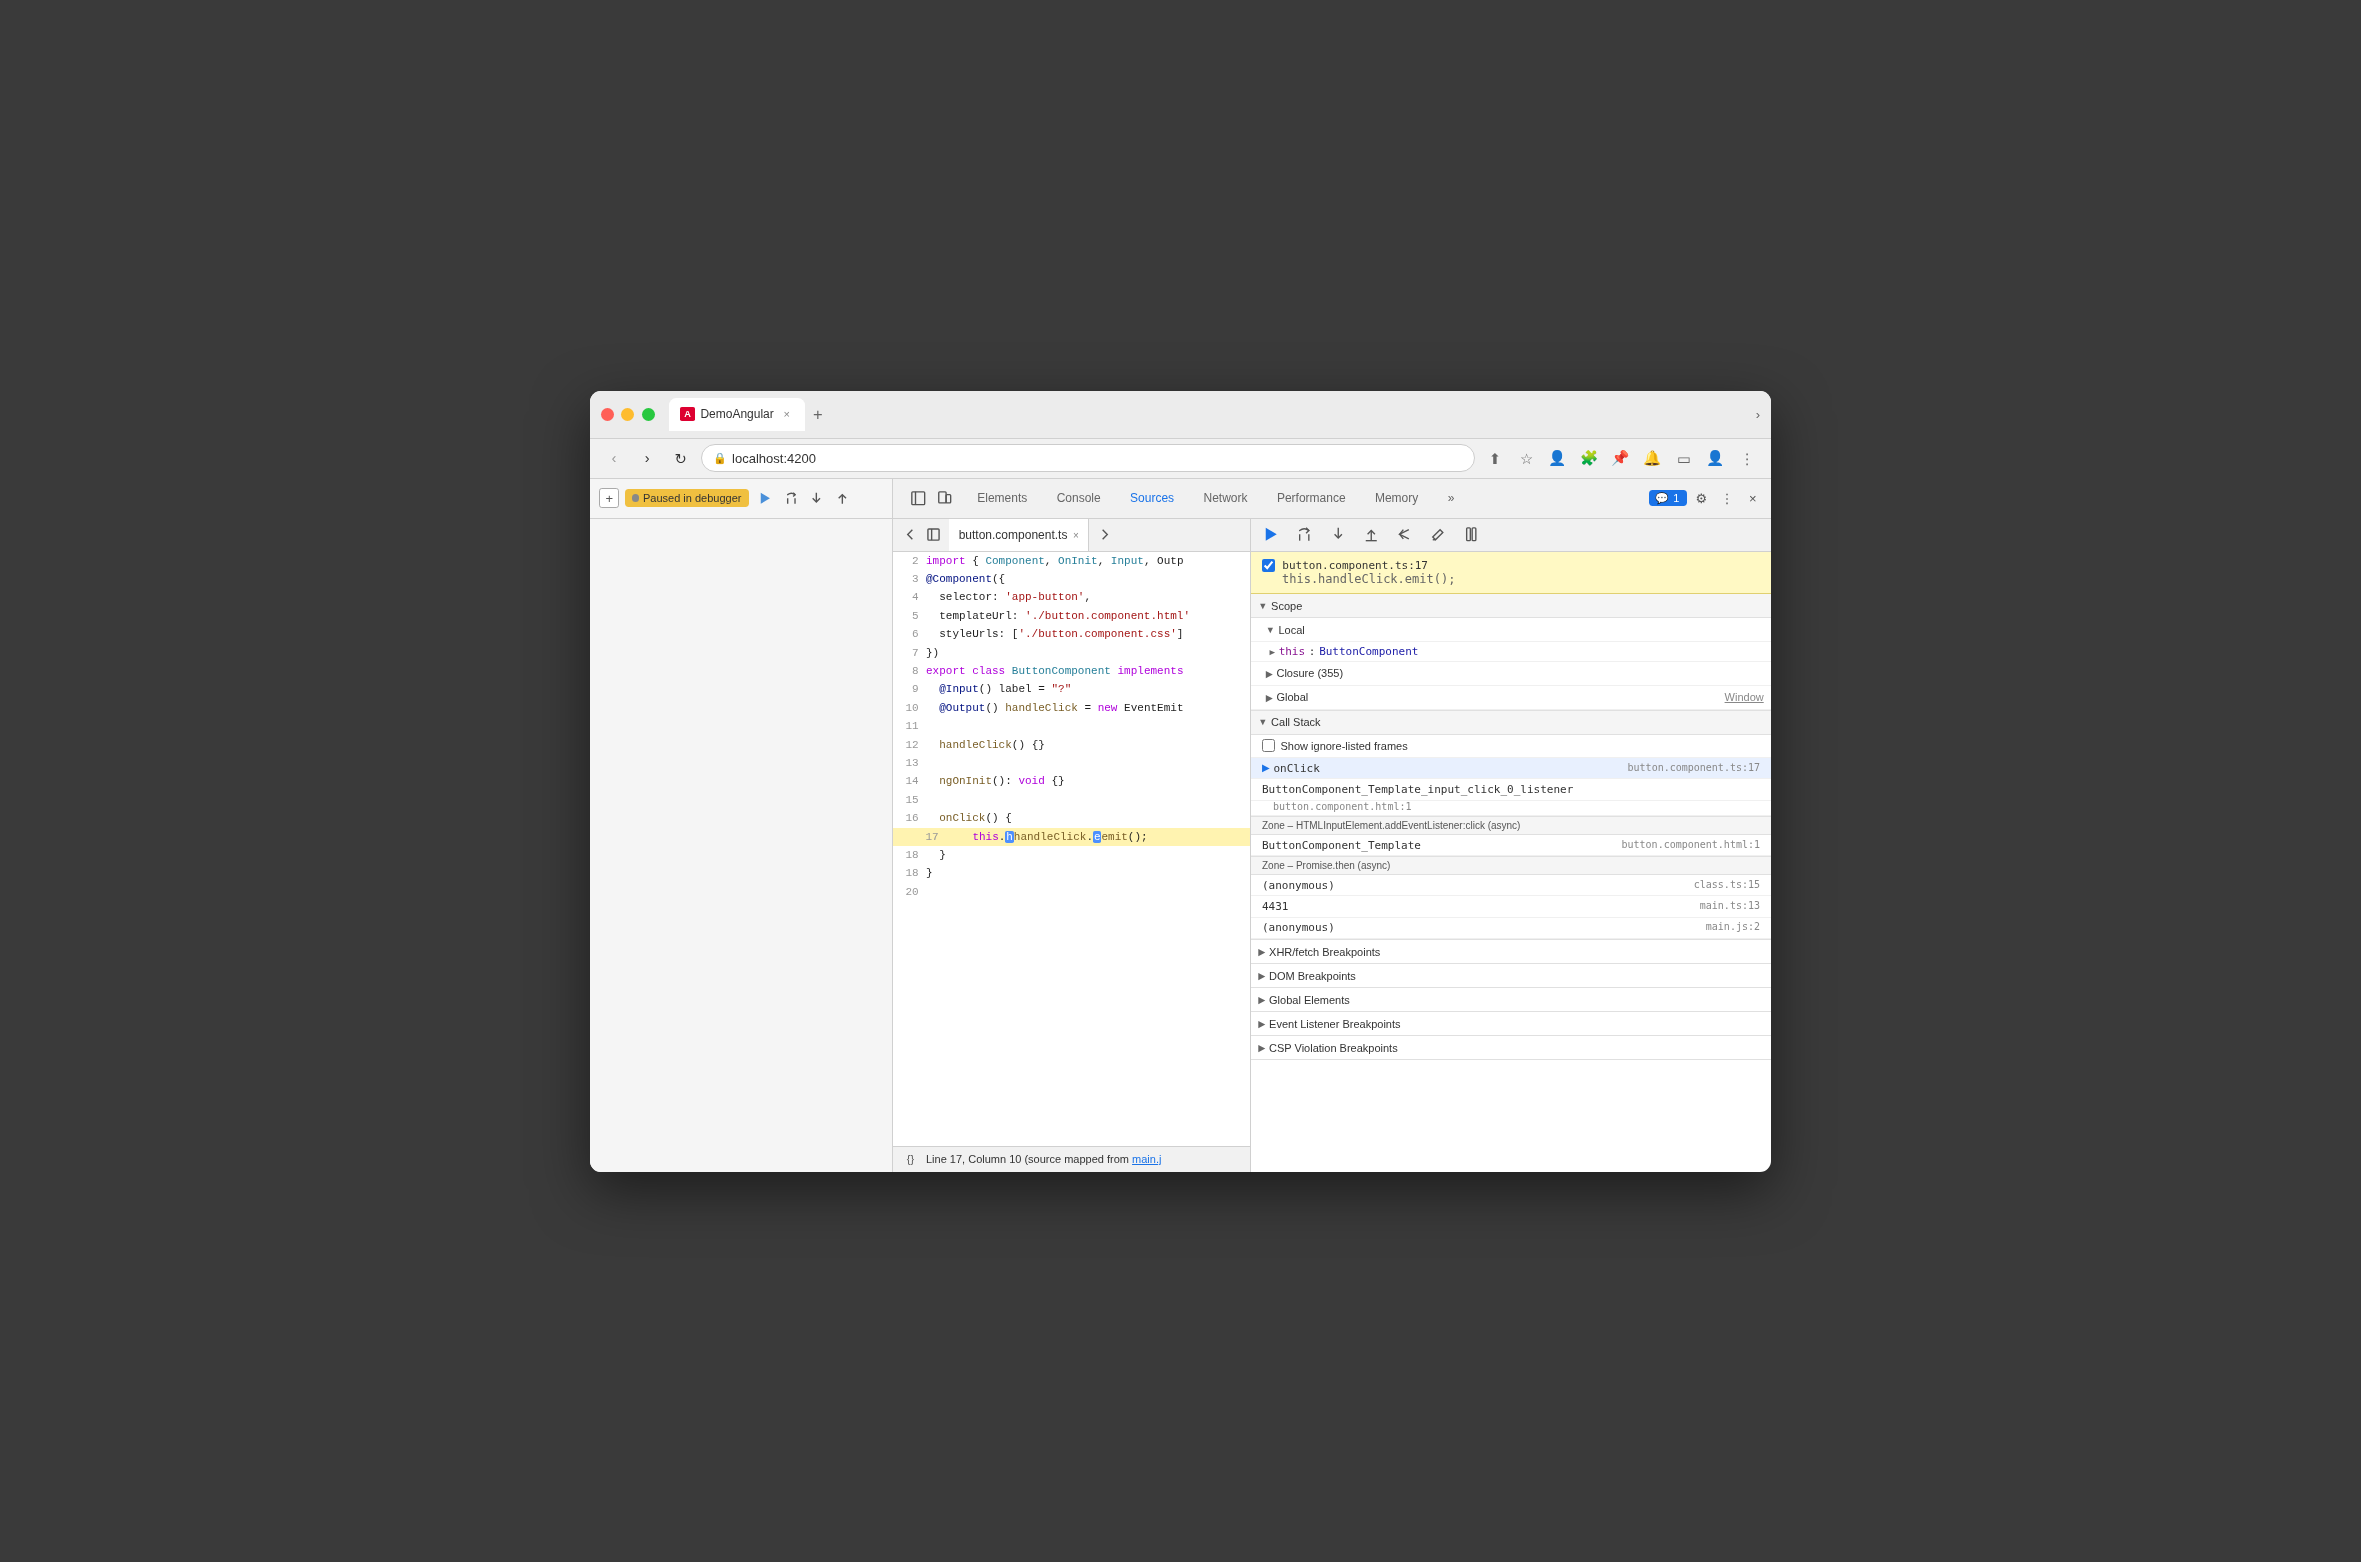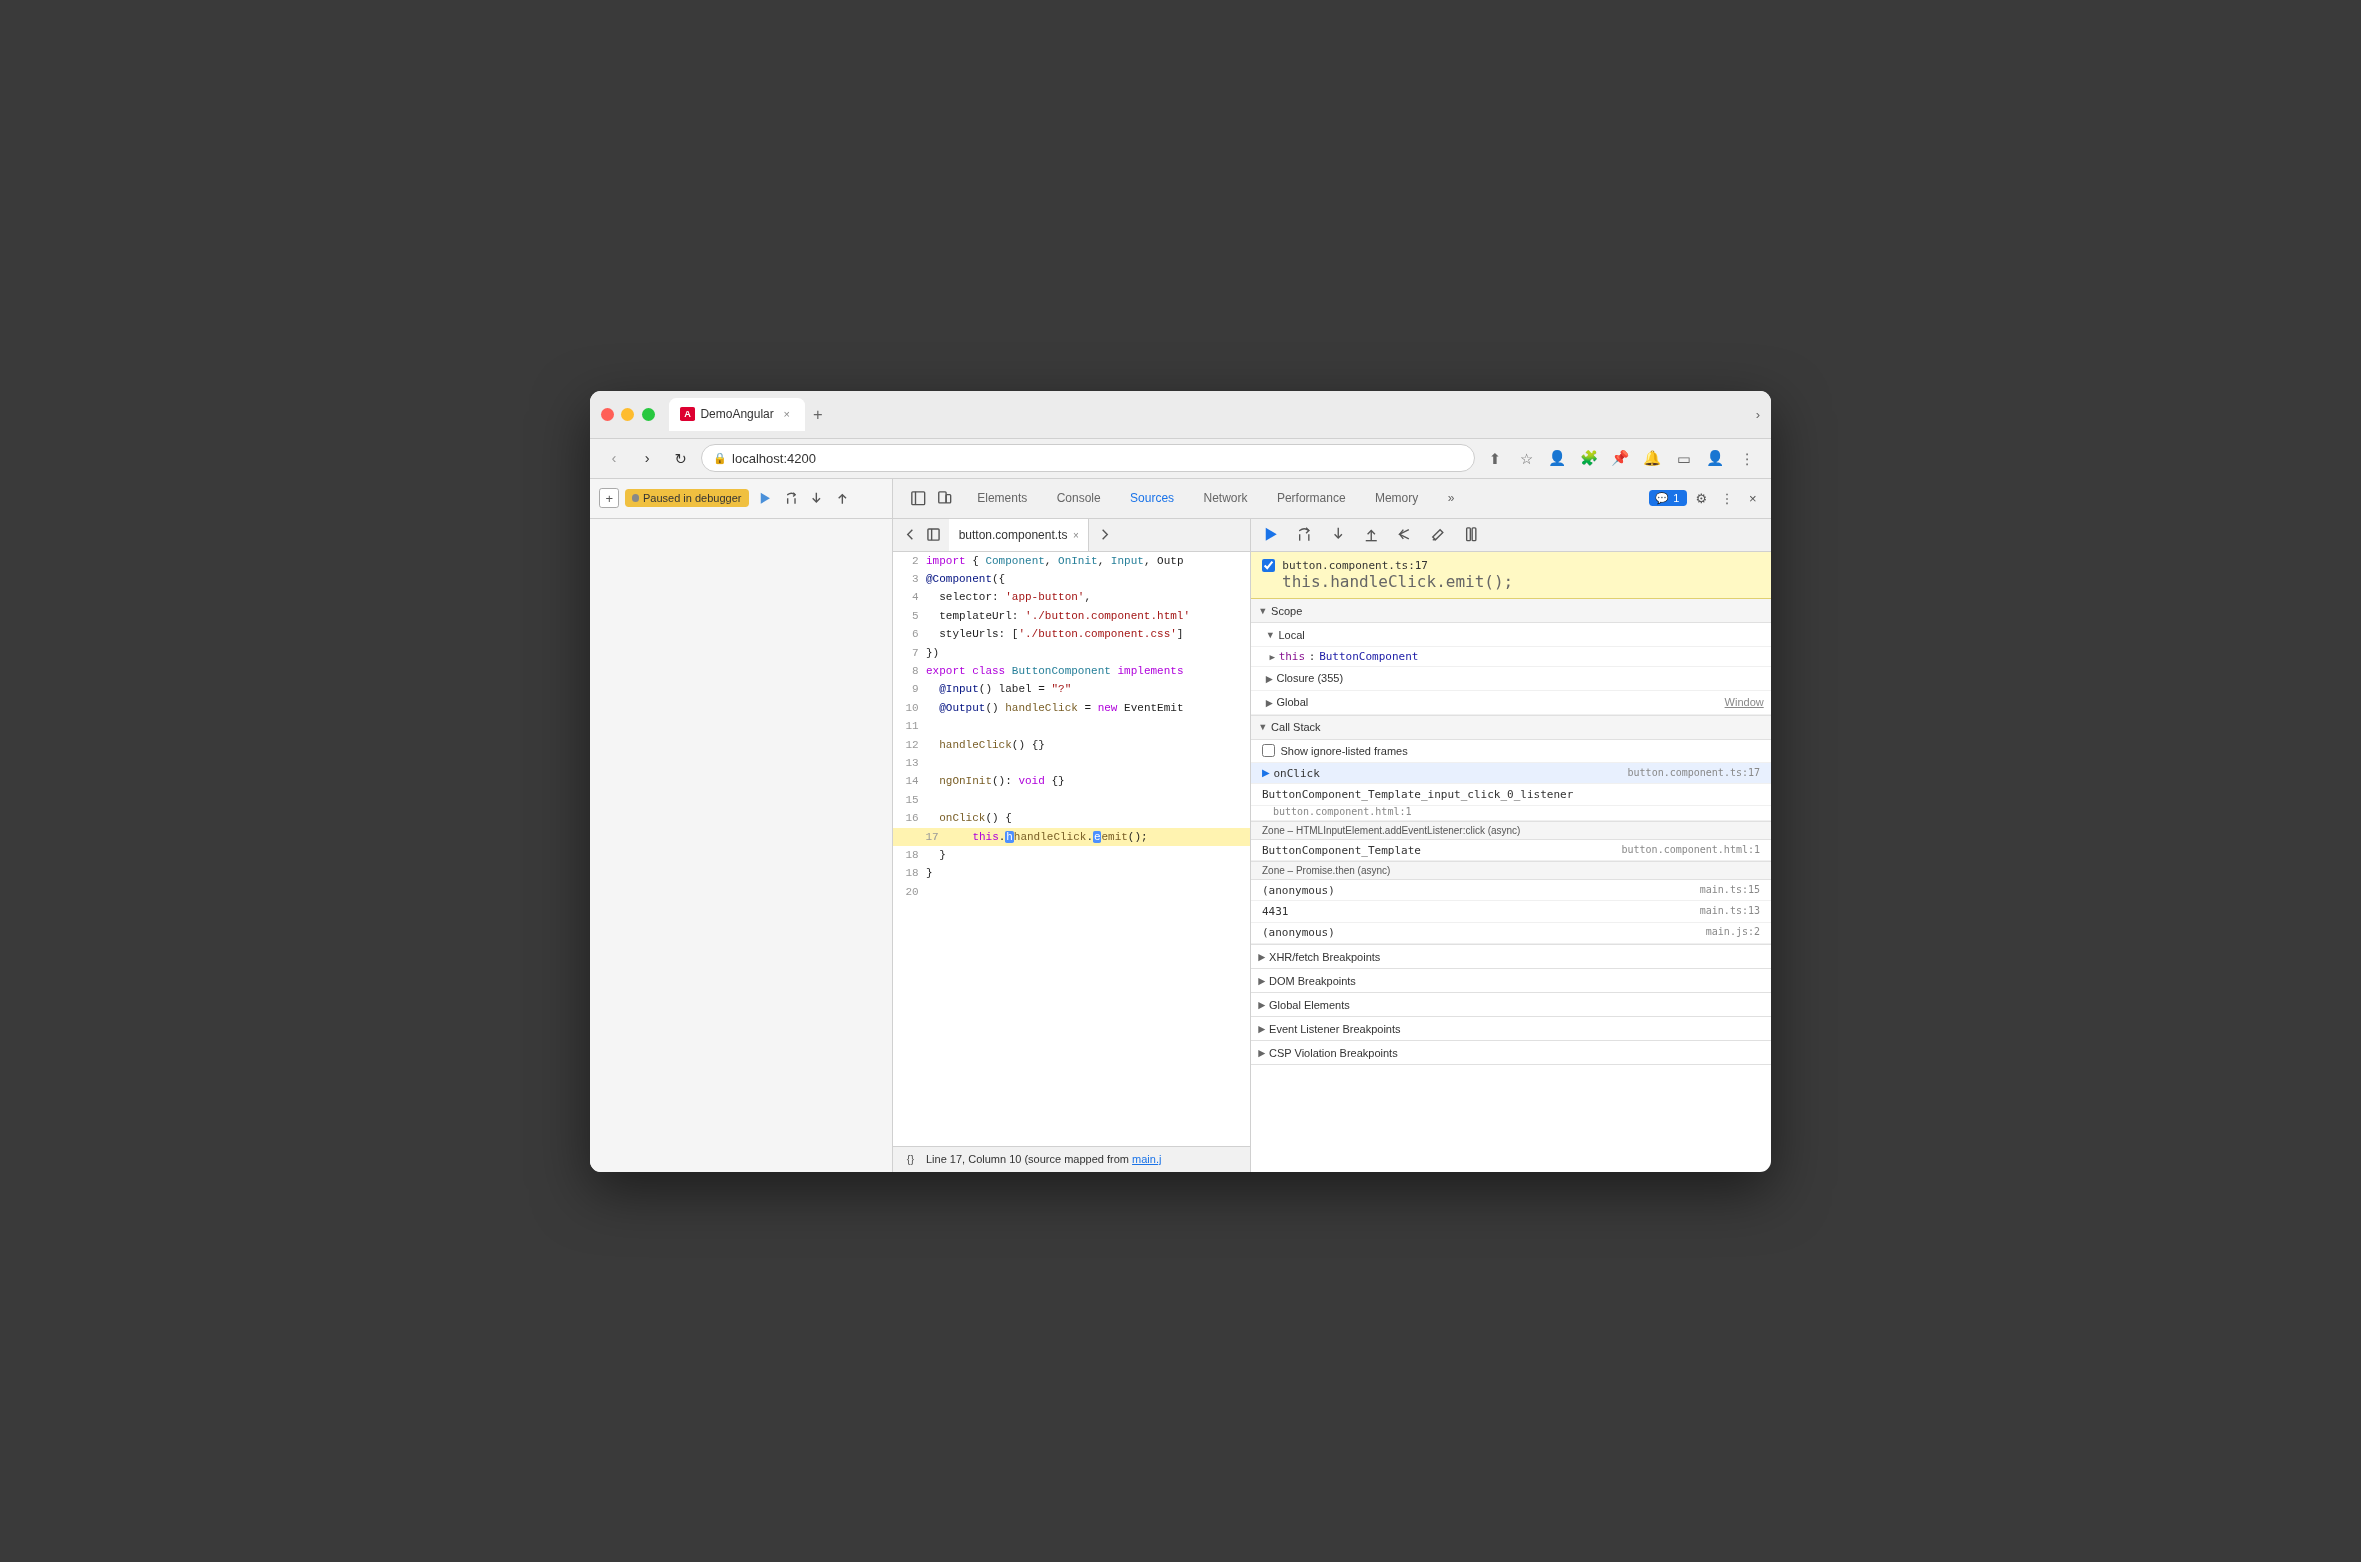--- a/index.html
+++ b/index.html
@@ -475,21 +475,21 @@
       accent-color: #1a73e8;
     }
     .bp-location {
       color: #333;
       font-family: monospace;
       font-size: 11px;
     }
     .bp-code {
       color: #666;
       font-family: monospace;
-      font-size: 16px;
+      font-size: 12px;
       padding-left: 20px;
     }
     
     .scope-section {
       border-bottom: 0.9px solid #e0e0e0;
     }
     .scope-header {
       padding: 5.5px 7.3px;
       display: flex;
       align-items: center;
@@ -958,21 +958,21 @@
                 <span class="callstack-file">button.component.html:1</span>
               </div>
               <div class="callstack-sep">Zone – HTMLInputElement.addEventListener:click (async)</div>
               <div class="callstack-item">
                 <span class="callstack-name">ButtonComponent_Template</span>
                 <span class="callstack-file">button.component.html:1</span>
               </div>
               <div class="callstack-sep">Zone – Promise.then (async)</div>
               <div class="callstack-item">
                 <span class="callstack-name">(anonymous)</span>
-                <span class="callstack-file">main.ts:15</span>
+                <span class="callstack-file">class.ts:15</span>
               </div>
               <div class="callstack-item">
                 <span class="callstack-name">4431</span>
                 <span class="callstack-file">main.ts:13</span>
               </div>
               <div class="callstack-item">
                 <span class="callstack-name">(anonymous)</span>
                 <span class="callstack-file">main.js:2</span>
               </div>
             </div>

